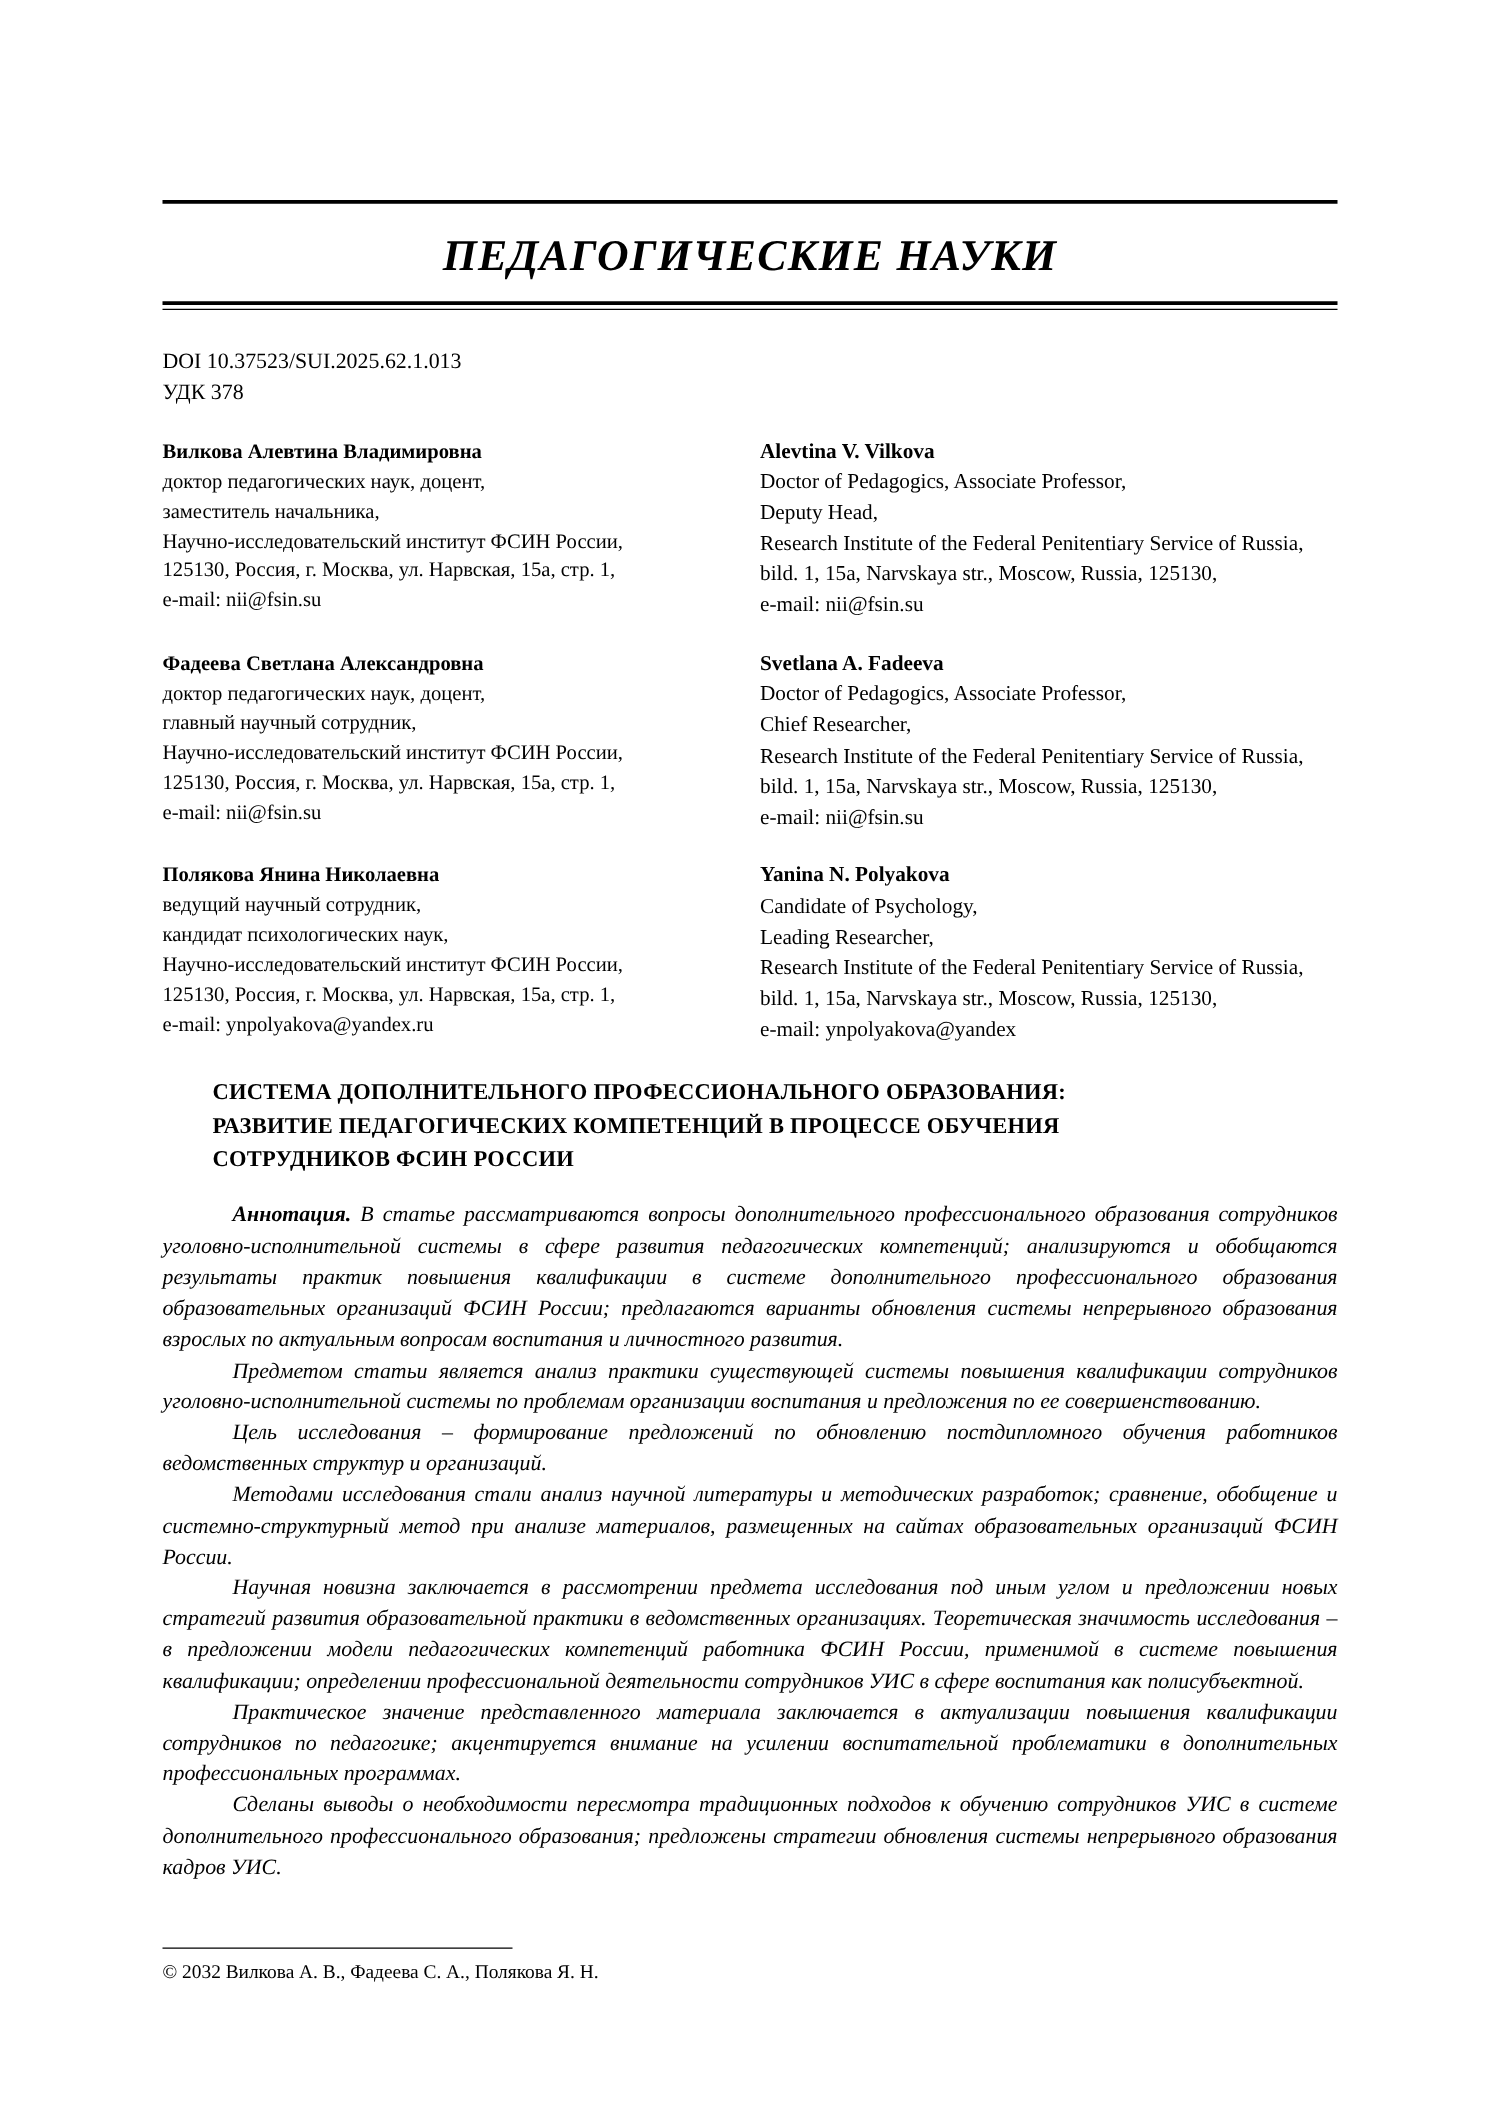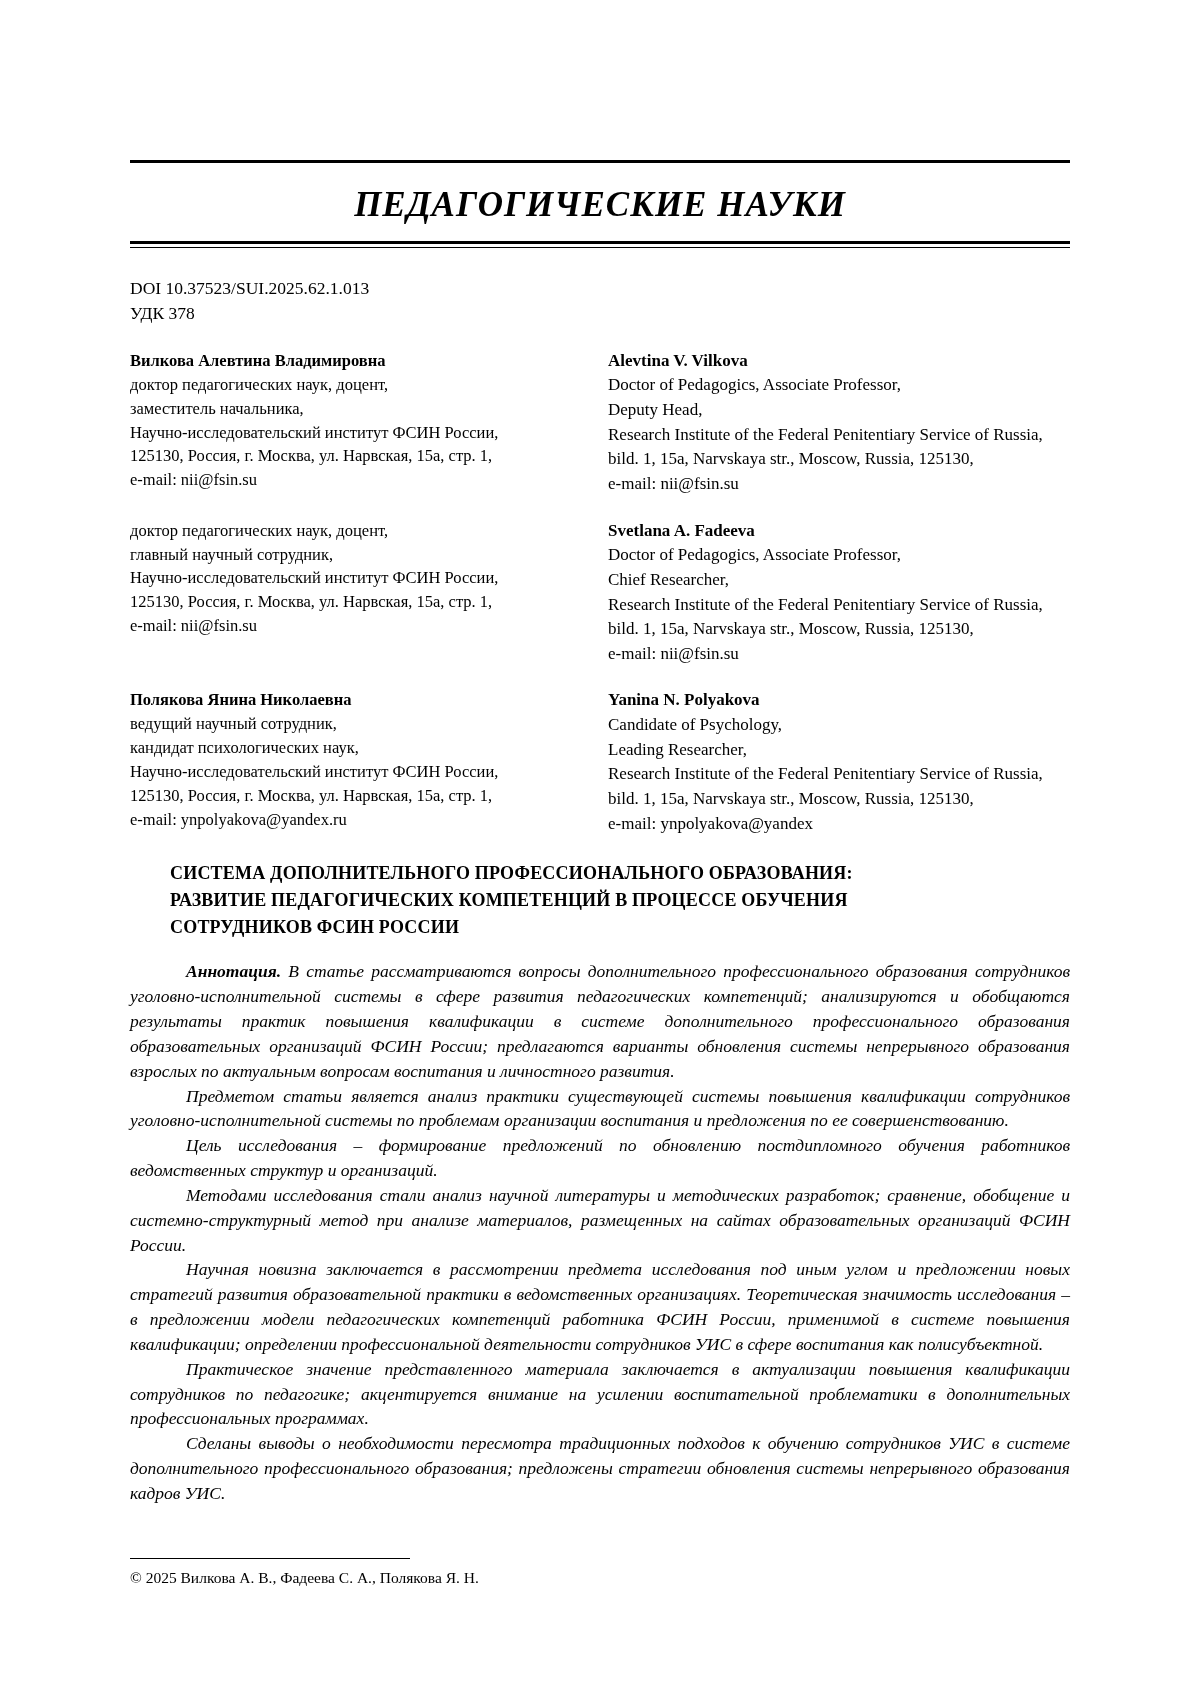--- a/index.html
+++ b/index.html
@@ -157,20 +157,21 @@
           <div class="author-line">Doctor of Pedagogics, Associate Professor,</div>
           <div class="author-line">Deputy Head,</div>
           <div class="author-line">Research Institute of the Federal Penitentiary Service of Russia,</div>
           <div class="author-line">bild. 1, 15a, Narvskaya str., Moscow, Russia, 125130,</div>
           <div class="author-line">e-mail: nii@fsin.su</div>
         </div>
       </div>
 
       <div class="author-row">
         <div class="author-col">
+          <div class="author-name">Фадеева Светлана Александровна</div>
           <div class="author-line">доктор педагогических наук, доцент,</div>
           <div class="author-line">главный научный сотрудник,</div>
           <div class="author-line">Научно-исследовательский институт ФСИН России,</div>
           <div class="author-line">125130, Россия, г. Москва, ул. Нарвская, 15а, стр. 1,</div>
           <div class="author-line">e-mail: nii@fsin.su</div>
         </div>
         <div class="author-col en">
           <div class="author-name">Svetlana A. Fadeeva</div>
           <div class="author-line">Doctor of Pedagogics, Associate Professor,</div>
           <div class="author-line">Chief Researcher,</div>
@@ -214,15 +215,15 @@
       <p>Методами исследования стали анализ научной литературы и методических разработок; сравнение, обобщение и системно-структурный метод при анализе материалов, размещенных на сайтах образовательных организаций ФСИН России.</p>
       <p>Научная новизна заключается в рассмотрении предмета исследования под иным углом и предложении новых стратегий развития образовательной практики в ведомственных организациях. Теоретическая значимость исследования – в предложении модели педагогических компетенций работника ФСИН России, применимой в системе повышения квалификации; определении профессиональной деятельности сотрудников УИС в сфере воспитания как полисубъектной.</p>
       <p>Практическое значение представленного материала заключается в актуализации повышения квалификации сотрудников по педагогике; акцентируется внимание на усилении воспитательной проблематики в дополнительных профессиональных программах.</p>
       <p>Сделаны выводы о необходимости пересмотра традиционных подходов к обучению сотрудников УИС в системе дополнительного профессионального образования; предложены стратегии обновления системы непрерывного образования кадров УИС.</p>
     </div>
 
   </div>
 
   <div class="footer">
     <div class="footer-rule"></div>
-    <div class="footer-text">© 2025 Вилкова А. В., Фадеева С. А., Полякова Я. Н.</div>
+    <div class="footer-text">© 2032 Вилкова А. В., Фадеева С. А., Полякова Я. Н.</div>
   </div>
 </div>
 
 </body></html>

